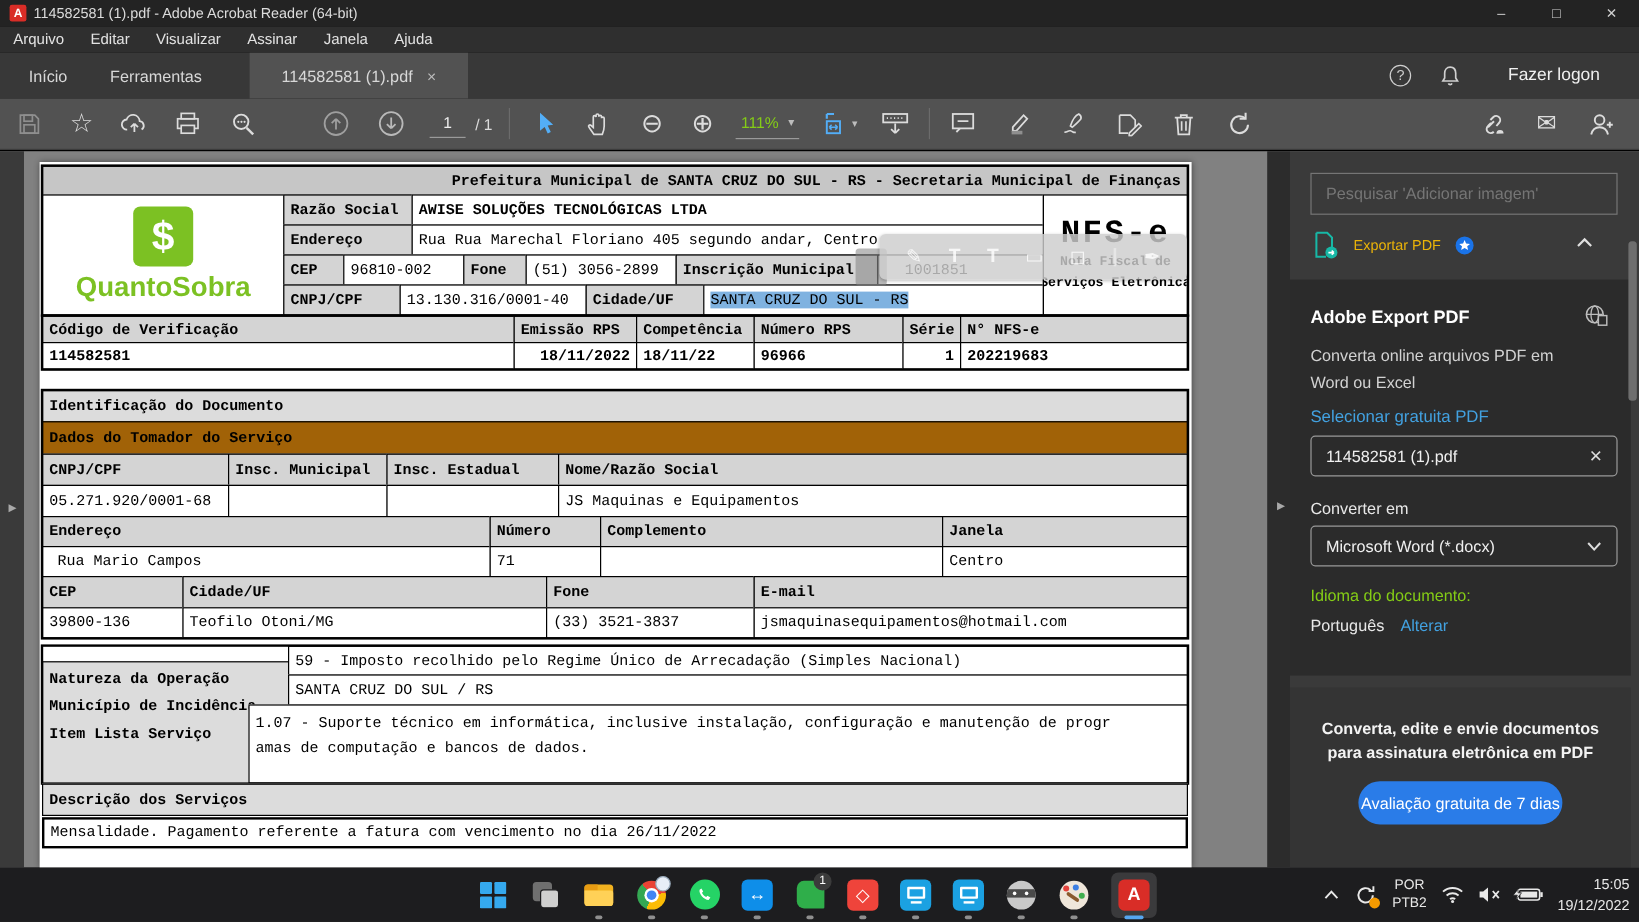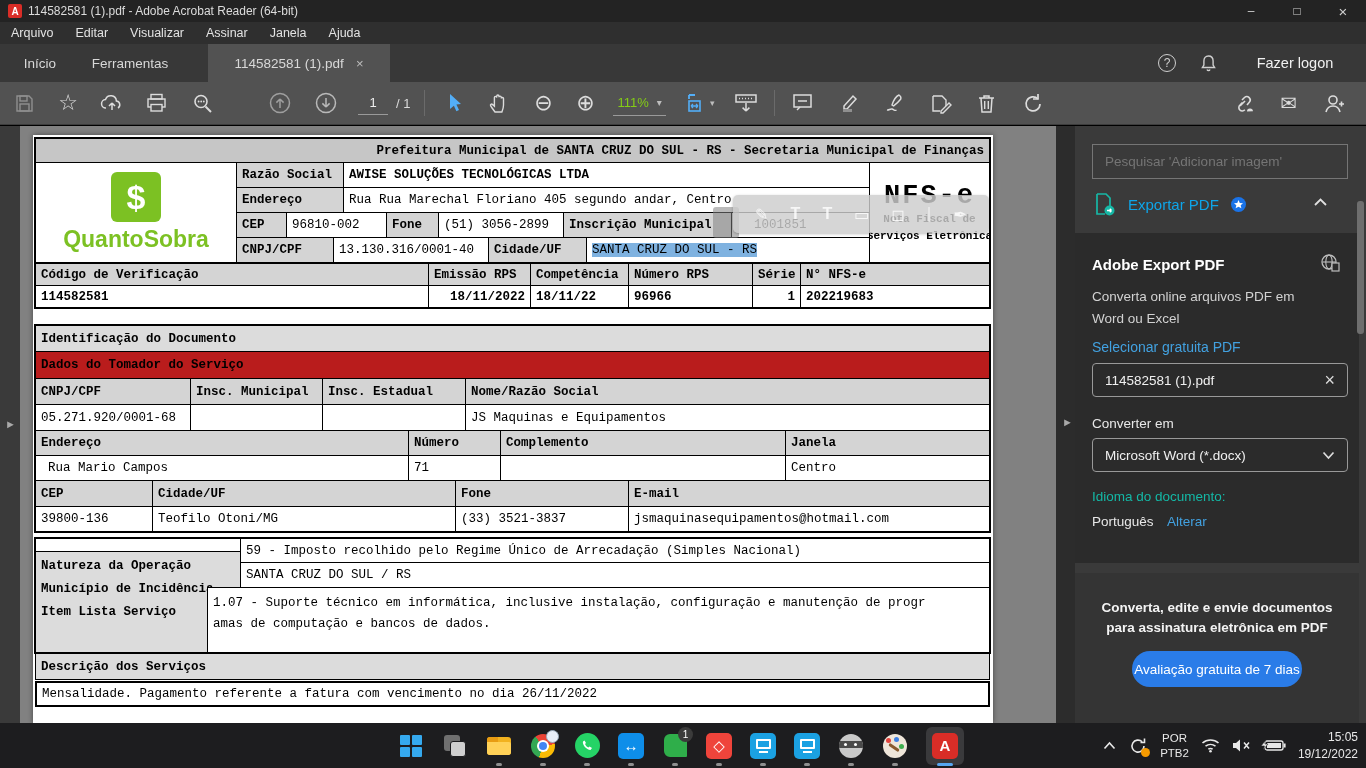--- a/index.html
+++ b/index.html
@@ -350,21 +350,21 @@
         <span>1</span>
       </div>
     <div class="cell bold" style="left:767px;top:150px;width:190px;height:23px">
         <span>202219683</span>
       </div>
     <div class="blk" style="left:1px;top:127px;width:957px;height:47px"></div>
 
     <div class="cell shdr" style="left:2px;top:190px;width:955px;height:27px">
         <span>Identificação do Documento</span>
       </div>
-    <div class="cell shdr" style="left:2px;top:216px;width:955px;height:28px;background:#b91c1c">
+    <div class="cell shdr" style="left:2px;top:216px;width:955px;height:28px;background:#a16207">
         <span>Dados do Tomador do Serviço</span>
       </div>
     <div class="cell lbl" style="left:2px;top:243px;width:156px;height:27px">
         <span>CNPJ/CPF</span>
       </div>
     <div class="cell lbl" style="left:157px;top:243px;width:133px;height:27px">
         <span>Insc. Municipal</span>
       </div>
     <div class="cell lbl" style="left:289px;top:243px;width:144px;height:27px">
         <span>Insc. Estadual</span>
@@ -472,21 +472,21 @@
 
   <div id="sidebar">
     <input id="sb-search" placeholder="Pesquisar 'Adicionar imagem'" style="">
     <div class="abs" style="left:17px;top:62px;width:250px;height:32px;display:flex;align-items:center;gap:12px">
       <svg width="24" height="24" viewBox="0 0 24 24">
           <path d="M5 2h9l4 4v10" fill="none" stroke="#17b8a6" stroke-width="1.7"></path>
           <path d="M5 2v20h8" fill="none" stroke="#17b8a6" stroke-width="1.7"></path>
           <circle cx="17.5" cy="18.5" r="5" fill="#17b8a6"></circle>
           <path d="M15 18.5h4.6m0 0l-1.8-1.8m1.8 1.8l-1.8 1.8" stroke="#fff" stroke-width="1.3" fill="none"></path>
         </svg>
-      <span style="font-size:15px;color:#0ea5e9">Exportar PDF</span>
+      <span style="font-size:12px;color:#eab308">Exportar PDF</span>
       <span style="width:15px;height:15px;border-radius:50%;background:#1a73e8;display:flex;align-items:center;justify-content:center">
         <svg width="9" height="9" viewBox="0 0 10 10">
             <path d="M5 0l1.4 3.2L10 3.6 7.4 5.9l.8 3.4L5 7.5 1.8 9.3l.8-3.4L0 3.6l3.6-.4z" fill="#fff"></path>
           </svg>
       </span>
     </div>
     <svg class="abs" style="left:238px;top:71px" width="15" height="10" viewBox="0 0 15 10">
         <path d="M2 8l5.5-5.5L13 8" fill="none" stroke="#e0e0e0" stroke-width="1.8"></path>
       </svg>
 
@@ -507,21 +507,21 @@
         <span>114582581 (1).pdf</span>
         <span style="margin-left:auto;font-size:18px;color:#dcdcdc">×</span>
       </div>
       <div class="abs" style="left:17px;top:183px;font-size:13.5px;color:#e8e8e8">Converter em</div>
       <div class="sbbox" style="top:205px">
         <span>Microsoft Word (*.docx)</span>
         <svg style="margin-left:auto" width="13" height="9" viewBox="0 0 13 9">
             <path d="M1.5 1.5L6.5 7l5-5.5" fill="none" stroke="#dcdcdc" stroke-width="1.7"></path>
           </svg>
       </div>
-      <div class="abs" style="left:17px;top:256px;font-size:13.5px;color:#14b8a6">Idioma do documento:</div>
+      <div class="abs" style="left:17px;top:256px;font-size:13.5px;color:#84cc16">Idioma do documento:</div>
       <div class="abs" style="left:17px;top:281px;font-size:13.5px;color:#e8e8e8">Português</div>
       <div class="abs sblink" style="left:92px;top:281px;font-size:13.5px">Alterar</div>
     </div>
 
     <div id="sb-promo">
       <div class="abs" style="left:0;top:25px;width:284px;text-align:center;font-size:13.5px;font-weight:bold;color:#f3f3f3;line-height:1.45">
         <div>Converta, edite e envie documentos</div>
         <div>para assinatura eletrônica em PDF</div>
       </div>
       <div class="abs" style="left:57px;top:78px;width:170px;height:36px;border-radius:18px;background:#2a7ce8;display:flex;align-items:center;justify-content:center;font-size:13.5px;color:#fff">Avaliação gratuita de 7 dias</div>

